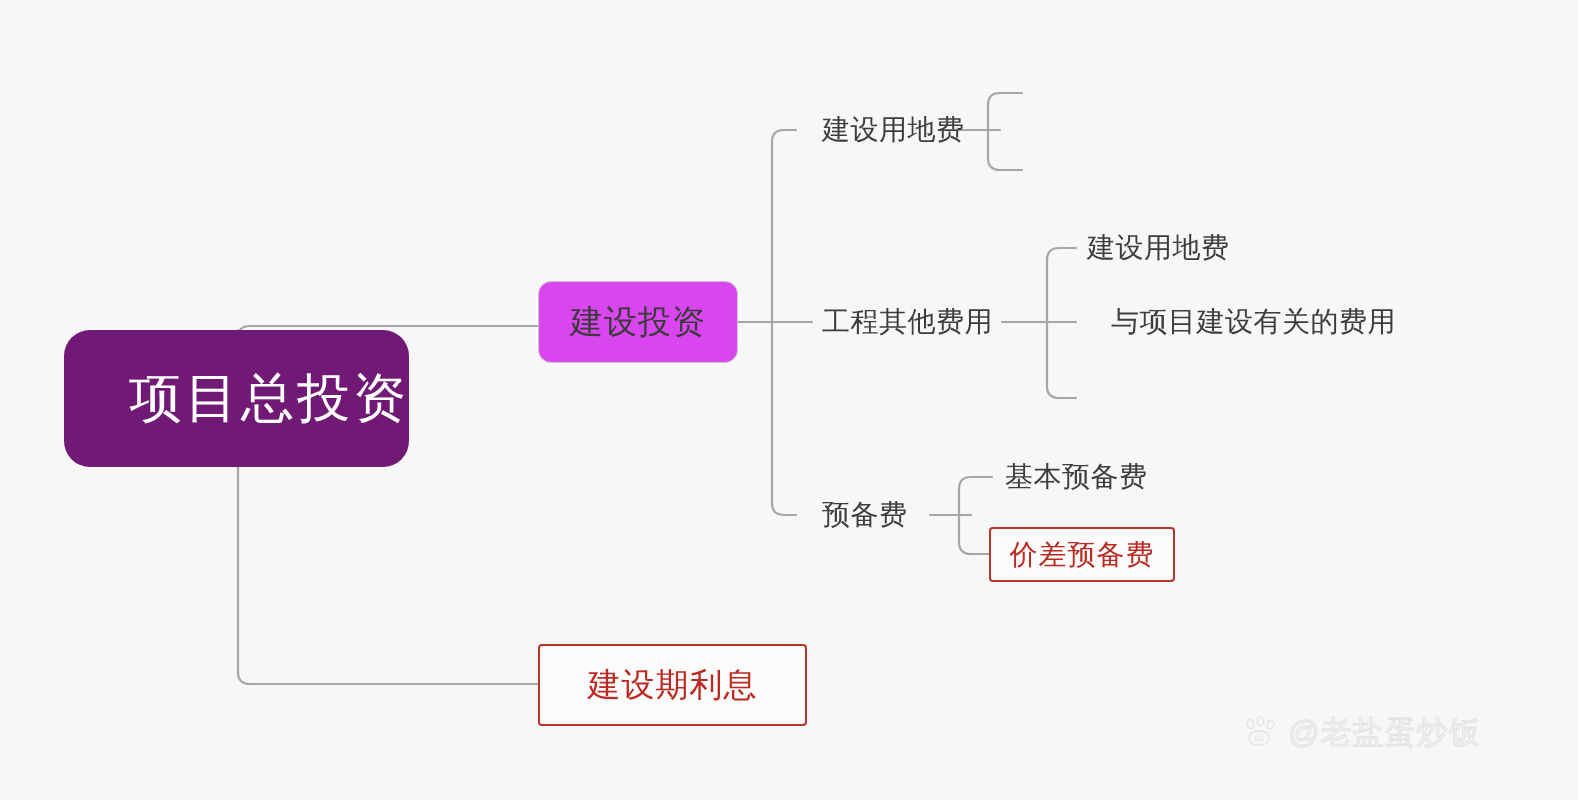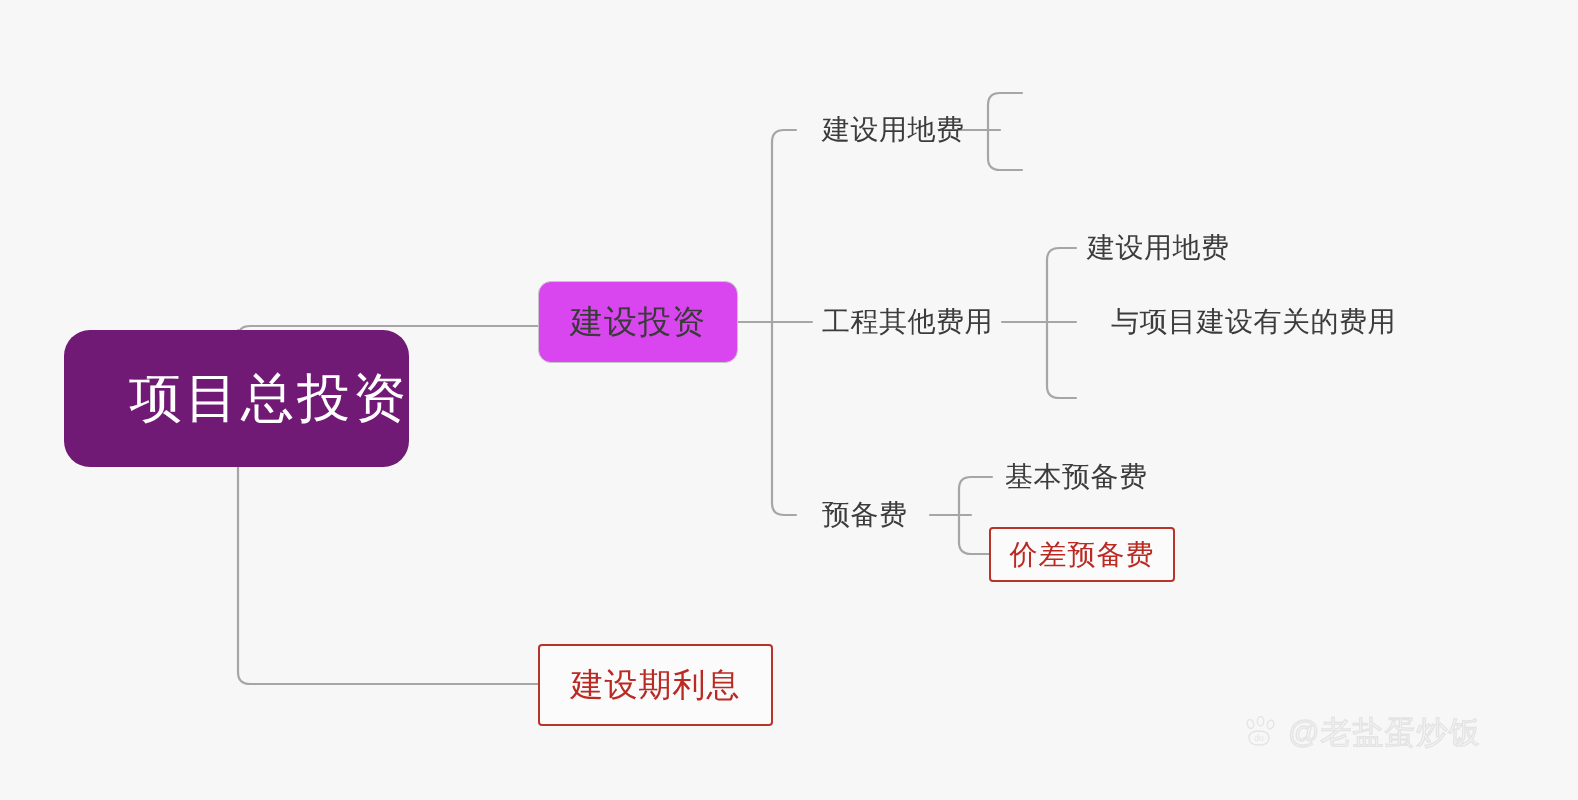--- a/index.html
+++ b/index.html
@@ -77,21 +77,21 @@
     border-radius: 4px;
     justify-content: center;
   }
   .node-card-red .node-label {
     color: #bb2a22;
     letter-spacing: 1px;
   }
   #node-jianshequlixi {
     left: 538px;
     top: 644px;
-    width: 235px;
+    width: 269px;
     height: 82px;
   }
   #node-jianshequlixi .node-label { font-size: 33px; }
 
   #node-jiachayubeifei {
     left: 989px;
     top: 527px;
     width: 186px;
     height: 55px;
   }

